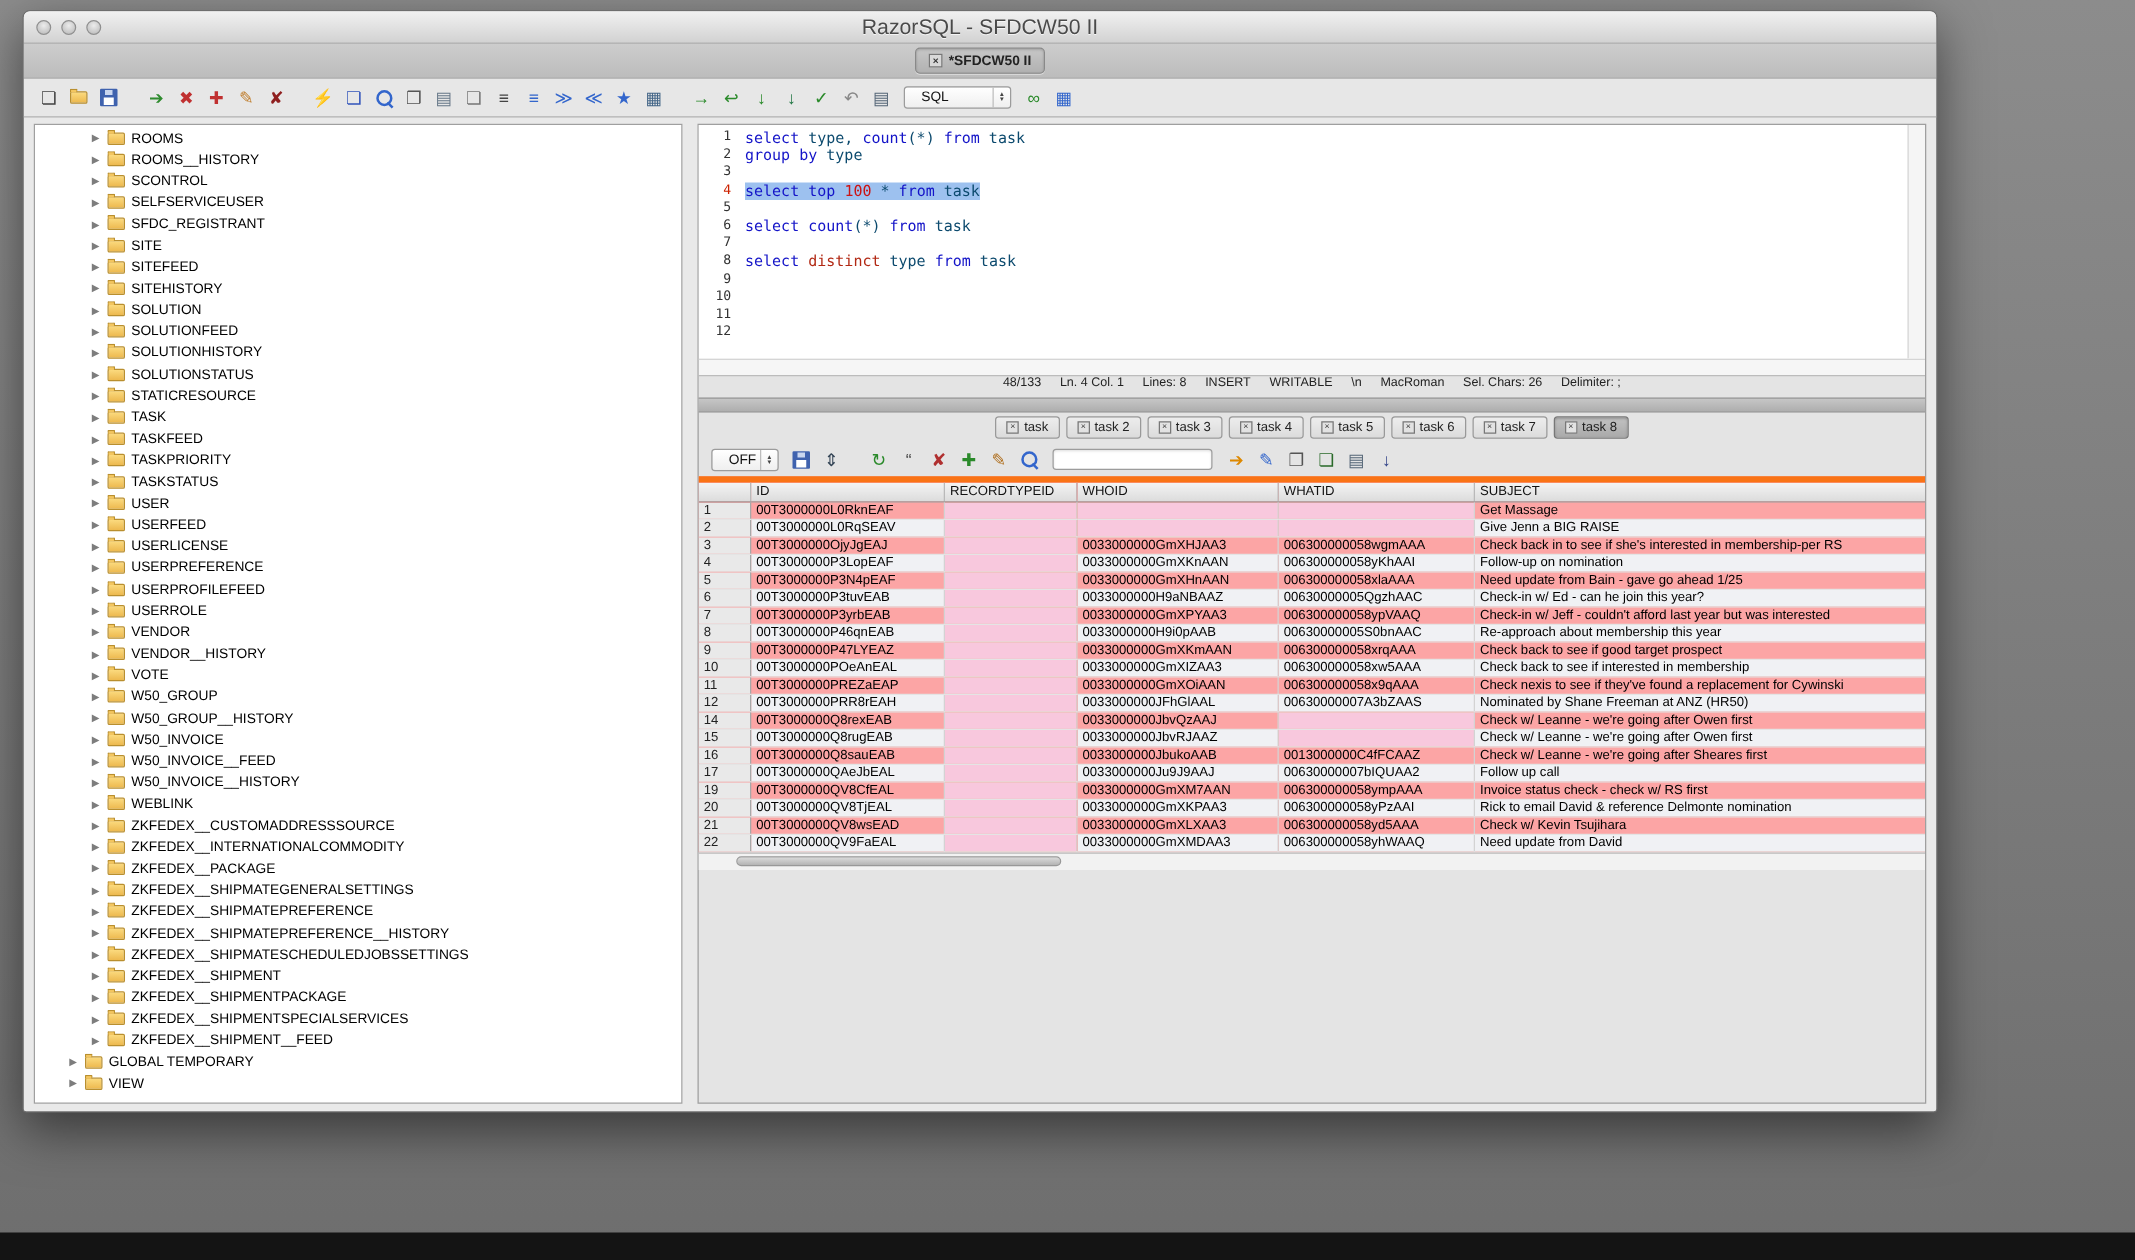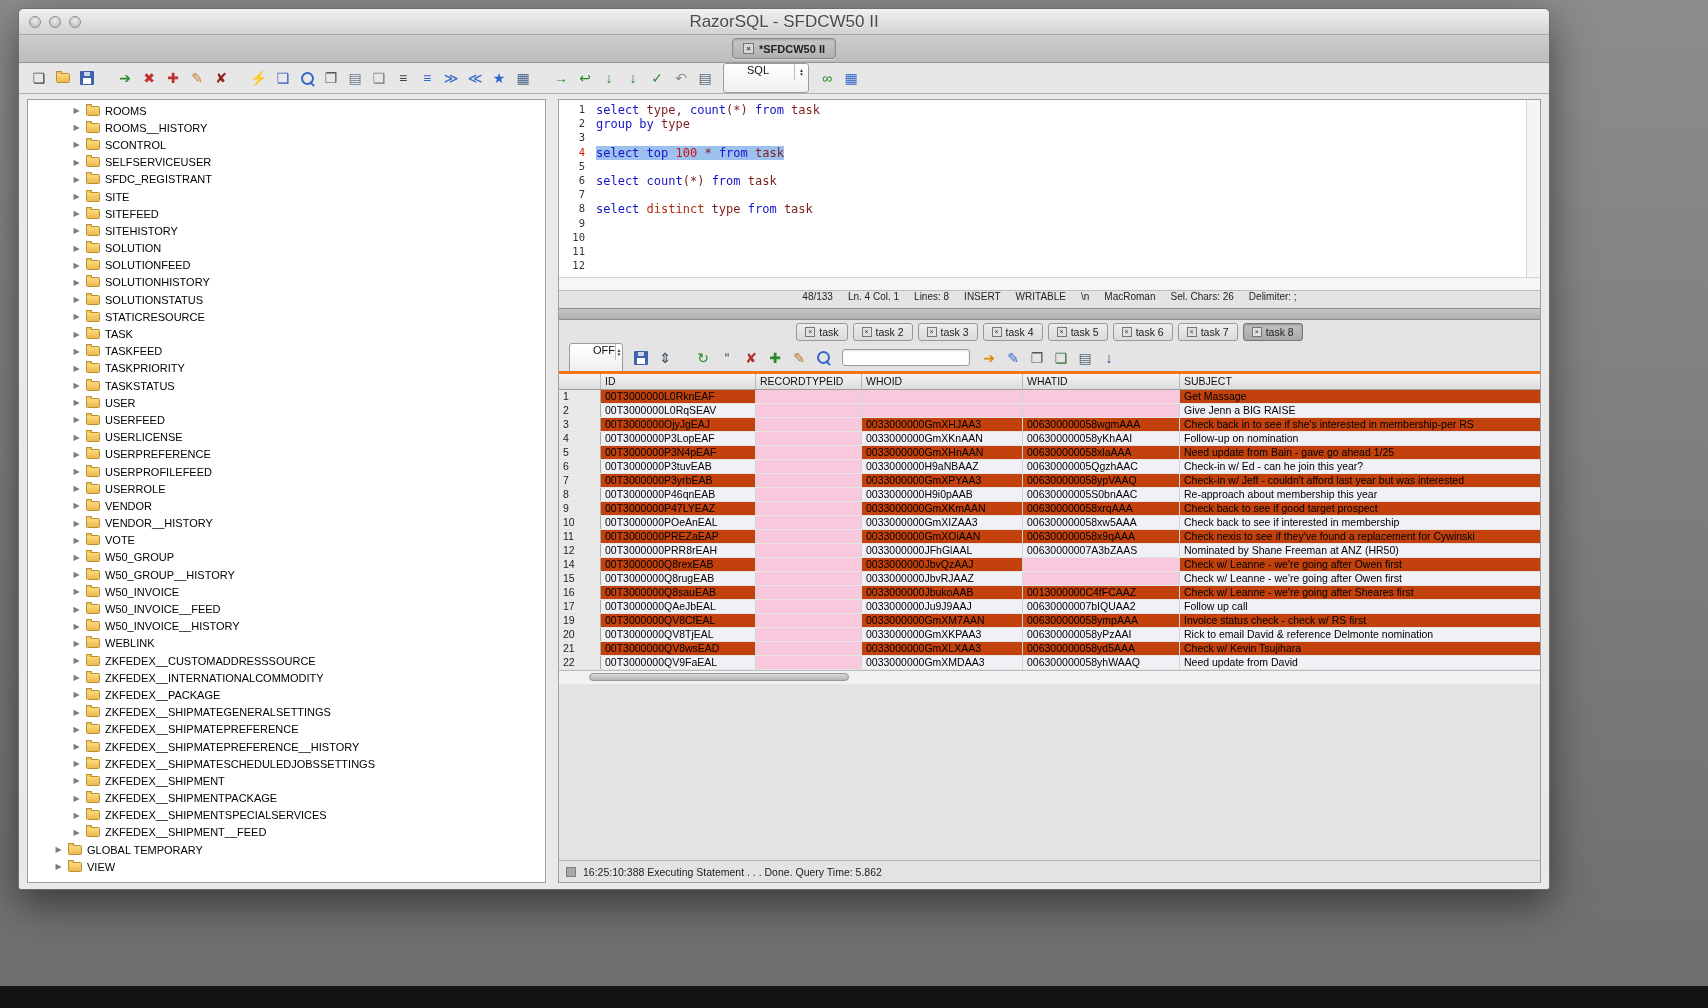--- a/index.html
+++ b/index.html
@@ -14,21 +14,21 @@
   .light{width:12px;height:12px;border-radius:50%;background:radial-gradient(circle at 50% 35%,#ececec,#b6b6b6);border:1px solid #8f8f8f;box-sizing:border-box}
   .wtitle{position:absolute;left:0;right:0;text-align:center;font-size:17px;color:#4a4a4a;text-shadow:0 1px 0 rgba(255,255,255,.7)}
 
   .tabstrip{height:27px;flex:0 0 auto;background:linear-gradient(#cdcdcd,#bcbcbc);border-bottom:1px solid #969696;display:flex;justify-content:center;align-items:center}
   .doc-tab{display:flex;align-items:center;gap:5px;height:19px;padding:0 10px;background:linear-gradient(#c7c7c7,#b1b1b1);border:1px solid #898989;border-radius:4px;box-shadow:inset 0 1px 2px rgba(0,0,0,.18),0 1px 0 rgba(255,255,255,.4);font-size:11px;font-weight:bold;color:#222}
   .closebox{width:11px;height:11px;border:1px solid #777;background:#d8d8d8;font-size:8px;line-height:9px;text-align:center;color:#333;box-sizing:border-box}
 
   .toolbar{height:30px;flex:0 0 auto;background:#e7e7e7;border-bottom:1px solid #b2b2b2;display:flex;align-items:center;gap:4px;padding:0 10px}
   .tbtn{width:20px;height:20px;display:inline-flex;align-items:center;justify-content:center;font-size:14px}
   .tsep{width:10px;height:1px}
-  .combo{height:30px;background:linear-gradient(#ffffff,#efefef);border:1px solid #9c9c9c;border-radius:3px;display:inline-flex;font-size:11px;color:#111;padding-left:23px;margin:0 4px;box-sizing:border-box}
+  .combo{height:18px;background:linear-gradient(#ffffff,#efefef);border:1px solid #9c9c9c;border-radius:3px;display:inline-flex;align-items:center;font-size:11px;color:#111;padding-left:13px;margin:0 4px;box-sizing:border-box}
   .sqlcombo{width:86px;justify-content:space-between}
   .offcombo{width:54px;justify-content:space-between}
   .cval{white-space:nowrap}
   .steppers{width:13px;height:16px;border-left:1px solid #bdbdbd;display:flex;flex-direction:column;align-items:center;justify-content:center;font-size:5px;line-height:4px;color:#444}
 
   .folder{display:inline-block;width:14px;height:10px;background:linear-gradient(#fbda7e,#edb94f);border:1px solid #b98f2f;border-radius:1.5px;position:relative;box-sizing:border-box;flex:0 0 auto}
   .folder::before{content:"";position:absolute;top:-3px;left:-1px;width:6px;height:3px;background:#f3c660;border:1px solid #b98f2f;border-bottom:none;border-radius:1px 1px 0 0;box-sizing:border-box}
   .disk{display:inline-block;width:14px;height:14px;background:#3f62ae;border-radius:1px;position:relative}
   .disk::before{content:"";position:absolute;left:3px;bottom:1px;width:8px;height:6px;background:#fff}
   .disk::after{content:"";position:absolute;left:4px;top:1px;width:6px;height:4px;background:#c9d6ef}
@@ -46,37 +46,37 @@
   .rightpanel{flex:1;min-width:0;display:flex;flex-direction:column;border:1px solid #9f9f9f;background:#e4e4e4;box-sizing:border-box}
   .editor{flex:1;min-height:0;background:#fff;display:flex;overflow:hidden}
   .gutter{width:26px;flex:0 0 auto;padding:3px 5px 0 0;text-align:right;box-sizing:content-box}
   .gln{height:14.2px;font:10.5px "DejaVu Sans Mono",monospace;color:#333}
   .gln.cur{color:#cc2200}
   .code{flex:1;min-width:0;padding:3px 0 0 6px;overflow:hidden}
   .cline{height:14.2px;font:12px "DejaVu Sans Mono",monospace;white-space:pre;color:#000}
   .tk-kw{color:var(--keyword_blue,#1414c8)}
   .tk-kw2{color:var(--distinct_red,#b22914)}
   .tk-num{color:var(--number_red,#cc1414)}
-  .tk-pl{color:#7f1d1d}
+  .tk-pl{color:#0c4a6e}
   .sel{background:var(--selection_blue,#9dc1ef)}
   .vscroll{width:13px;flex:0 0 auto;background:#f5f5f5;border-left:1px solid #d5d5d5}
 
   .ehscroll{height:12px;flex:0 0 auto;background:#f6f6f6;border-top:1px solid #d5d5d5}
   .estatus{height:17px;flex:0 0 auto;background:#e4e4e4;border-top:1px solid #bcbcbc;display:flex;justify-content:center;align-items:flex-start;gap:15px;font-size:10px;color:#222;white-space:nowrap}
   .hsplit{height:12px;flex:0 0 auto;background:linear-gradient(#c6c6c6,#aeaeae);border-top:1px solid #8e8e8e;border-bottom:1px solid #8e8e8e;box-sizing:border-box}
 
   .rtabs{height:25px;flex:0 0 auto;display:flex;justify-content:center;align-items:center;gap:5px}
   .rtab{display:flex;align-items:center;gap:4px;height:18px;padding:0 8px;border:1px solid #999;border-radius:3px;background:linear-gradient(#ededed,#dbdbdb);font-size:10.5px;color:#222;box-sizing:border-box}
   .rtab.on{background:linear-gradient(#c2c2c2,#a9a9a9);border-color:#777;box-shadow:inset 0 1px 2px rgba(0,0,0,.25)}
   .cbox{width:10px;height:10px;border:1px solid #777;background:#e2e2e2;font-size:7px;line-height:8px;text-align:center;color:#333;box-sizing:border-box;flex:0 0 auto}
 
   .rtoolbar{height:26px;flex:0 0 auto;display:flex;align-items:center;gap:4px;padding:0 6px}
   .searchbox{width:128px;height:17px;border:1px solid #9c9c9c;border-radius:3px;background:#fff;box-shadow:inset 0 1px 2px rgba(0,0,0,.12);margin:0 5px;font-size:11px;padding:0 4px;box-sizing:border-box}
 
-  .tablewrap{flex:0 0 auto;overflow:hidden;border-top:3px solid #f97316;background:#c2410c}
+  .tablewrap{flex:0 0 auto;overflow:hidden;border-top:5px solid #f97316;background:#fca5a5}
   table{border-collapse:collapse;table-layout:fixed;width:996px}
   th{background:linear-gradient(#f4f4f4,#dcdcdc);border-right:1px solid #b9b9b9;border-bottom:1px solid #9e9e9e;font-size:10.5px;font-weight:normal;color:#111;text-align:left;padding:1px 4px;height:13px;white-space:nowrap;overflow:hidden}
   td{font-size:10.5px;color:#000;padding:0 4px;height:13px;line-height:13px;border-right:1px solid #d3d3d3;border-bottom:1px solid #e4e4e4;white-space:nowrap;overflow:hidden}
   tbody tr:nth-child(even){background:#f0f1f4}
   th:nth-child(1){width:33px}
   th:nth-child(2){width:146px}
   th:nth-child(3){width:97px}
   th:nth-child(4){width:152px}
   th:nth-child(5){width:148px}
   th:nth-child(6){width:372px}
@@ -665,22 +665,18 @@
                   <td>006300000058yhWAAQ</td>
                   <td>Need update from David</td>
                 </tr>
               </tbody>
             </table>
         </div>
         <div class="thscroll">
           <div class="thumb"></div>
         </div>
         <div class="rspacer"></div>
-        <div class="statusbar">
-          <span class="sq"></span>
-          <span>16:25:10:388 Executing Statement . . . Done. Query Time: 5.862</span>
-        </div>
       </div>
     </div>
 
   </div>
   <div class="dock-strip"></div>
 </div>
 
 </body></html>

